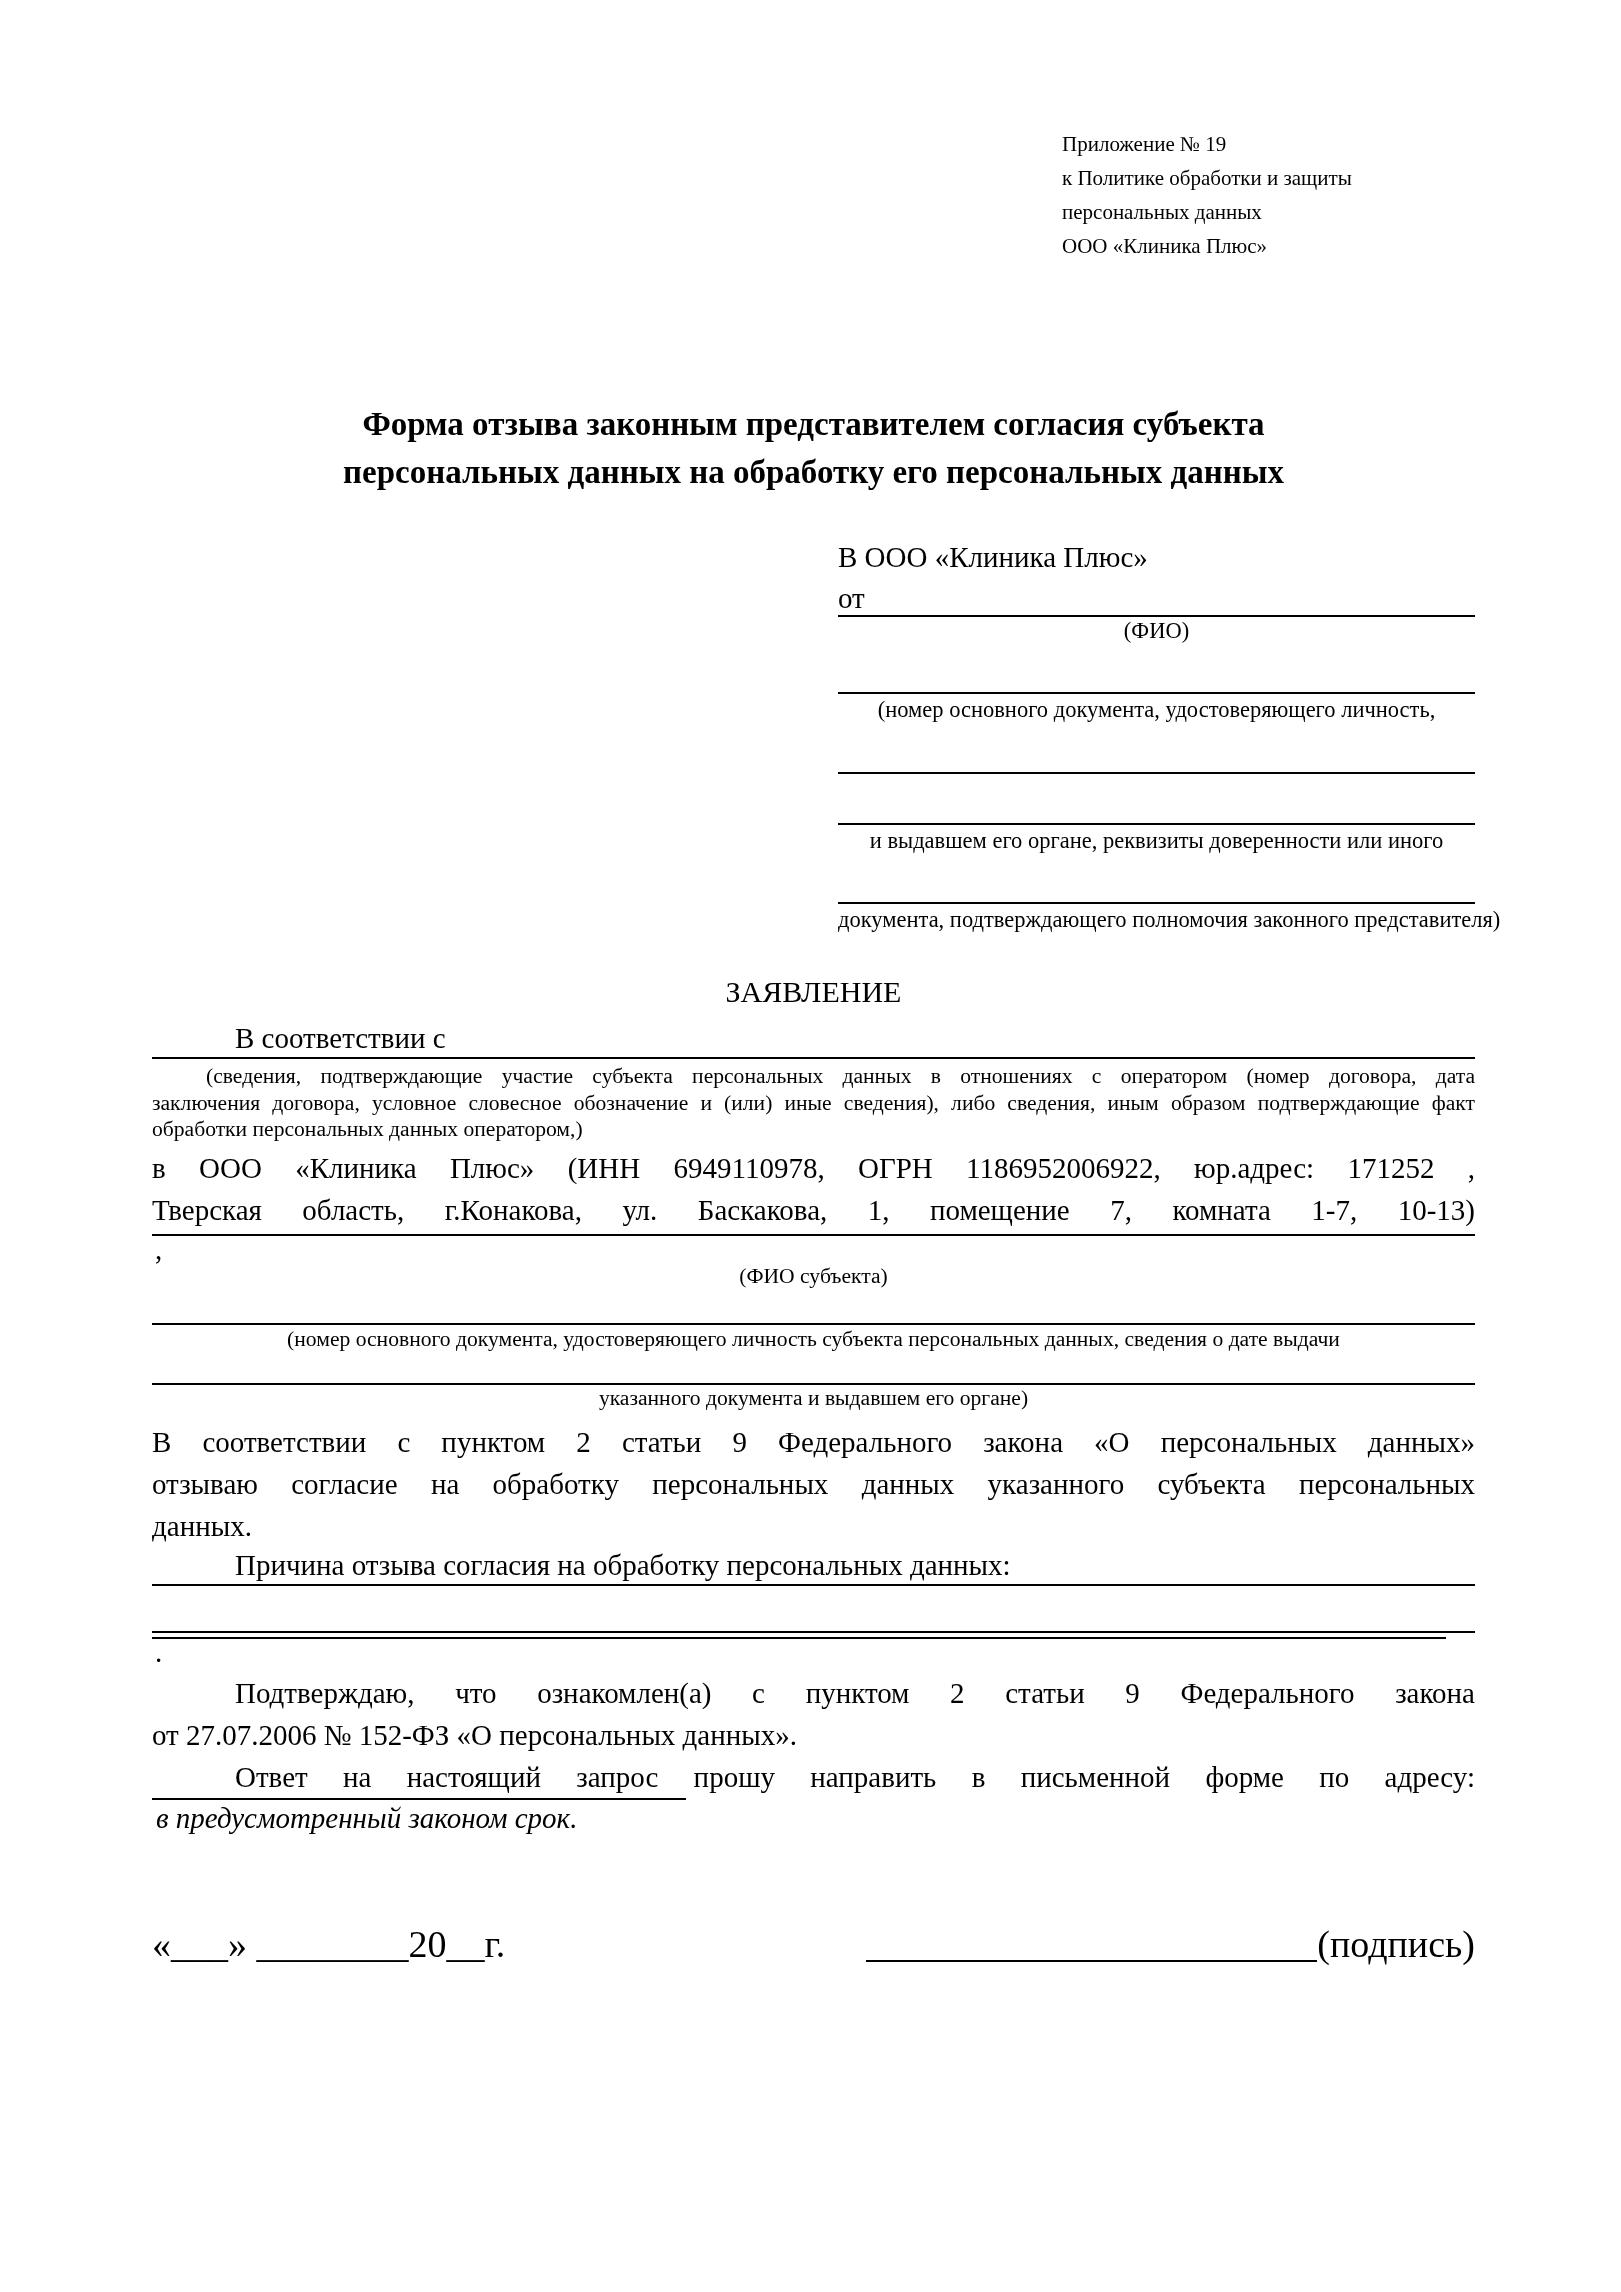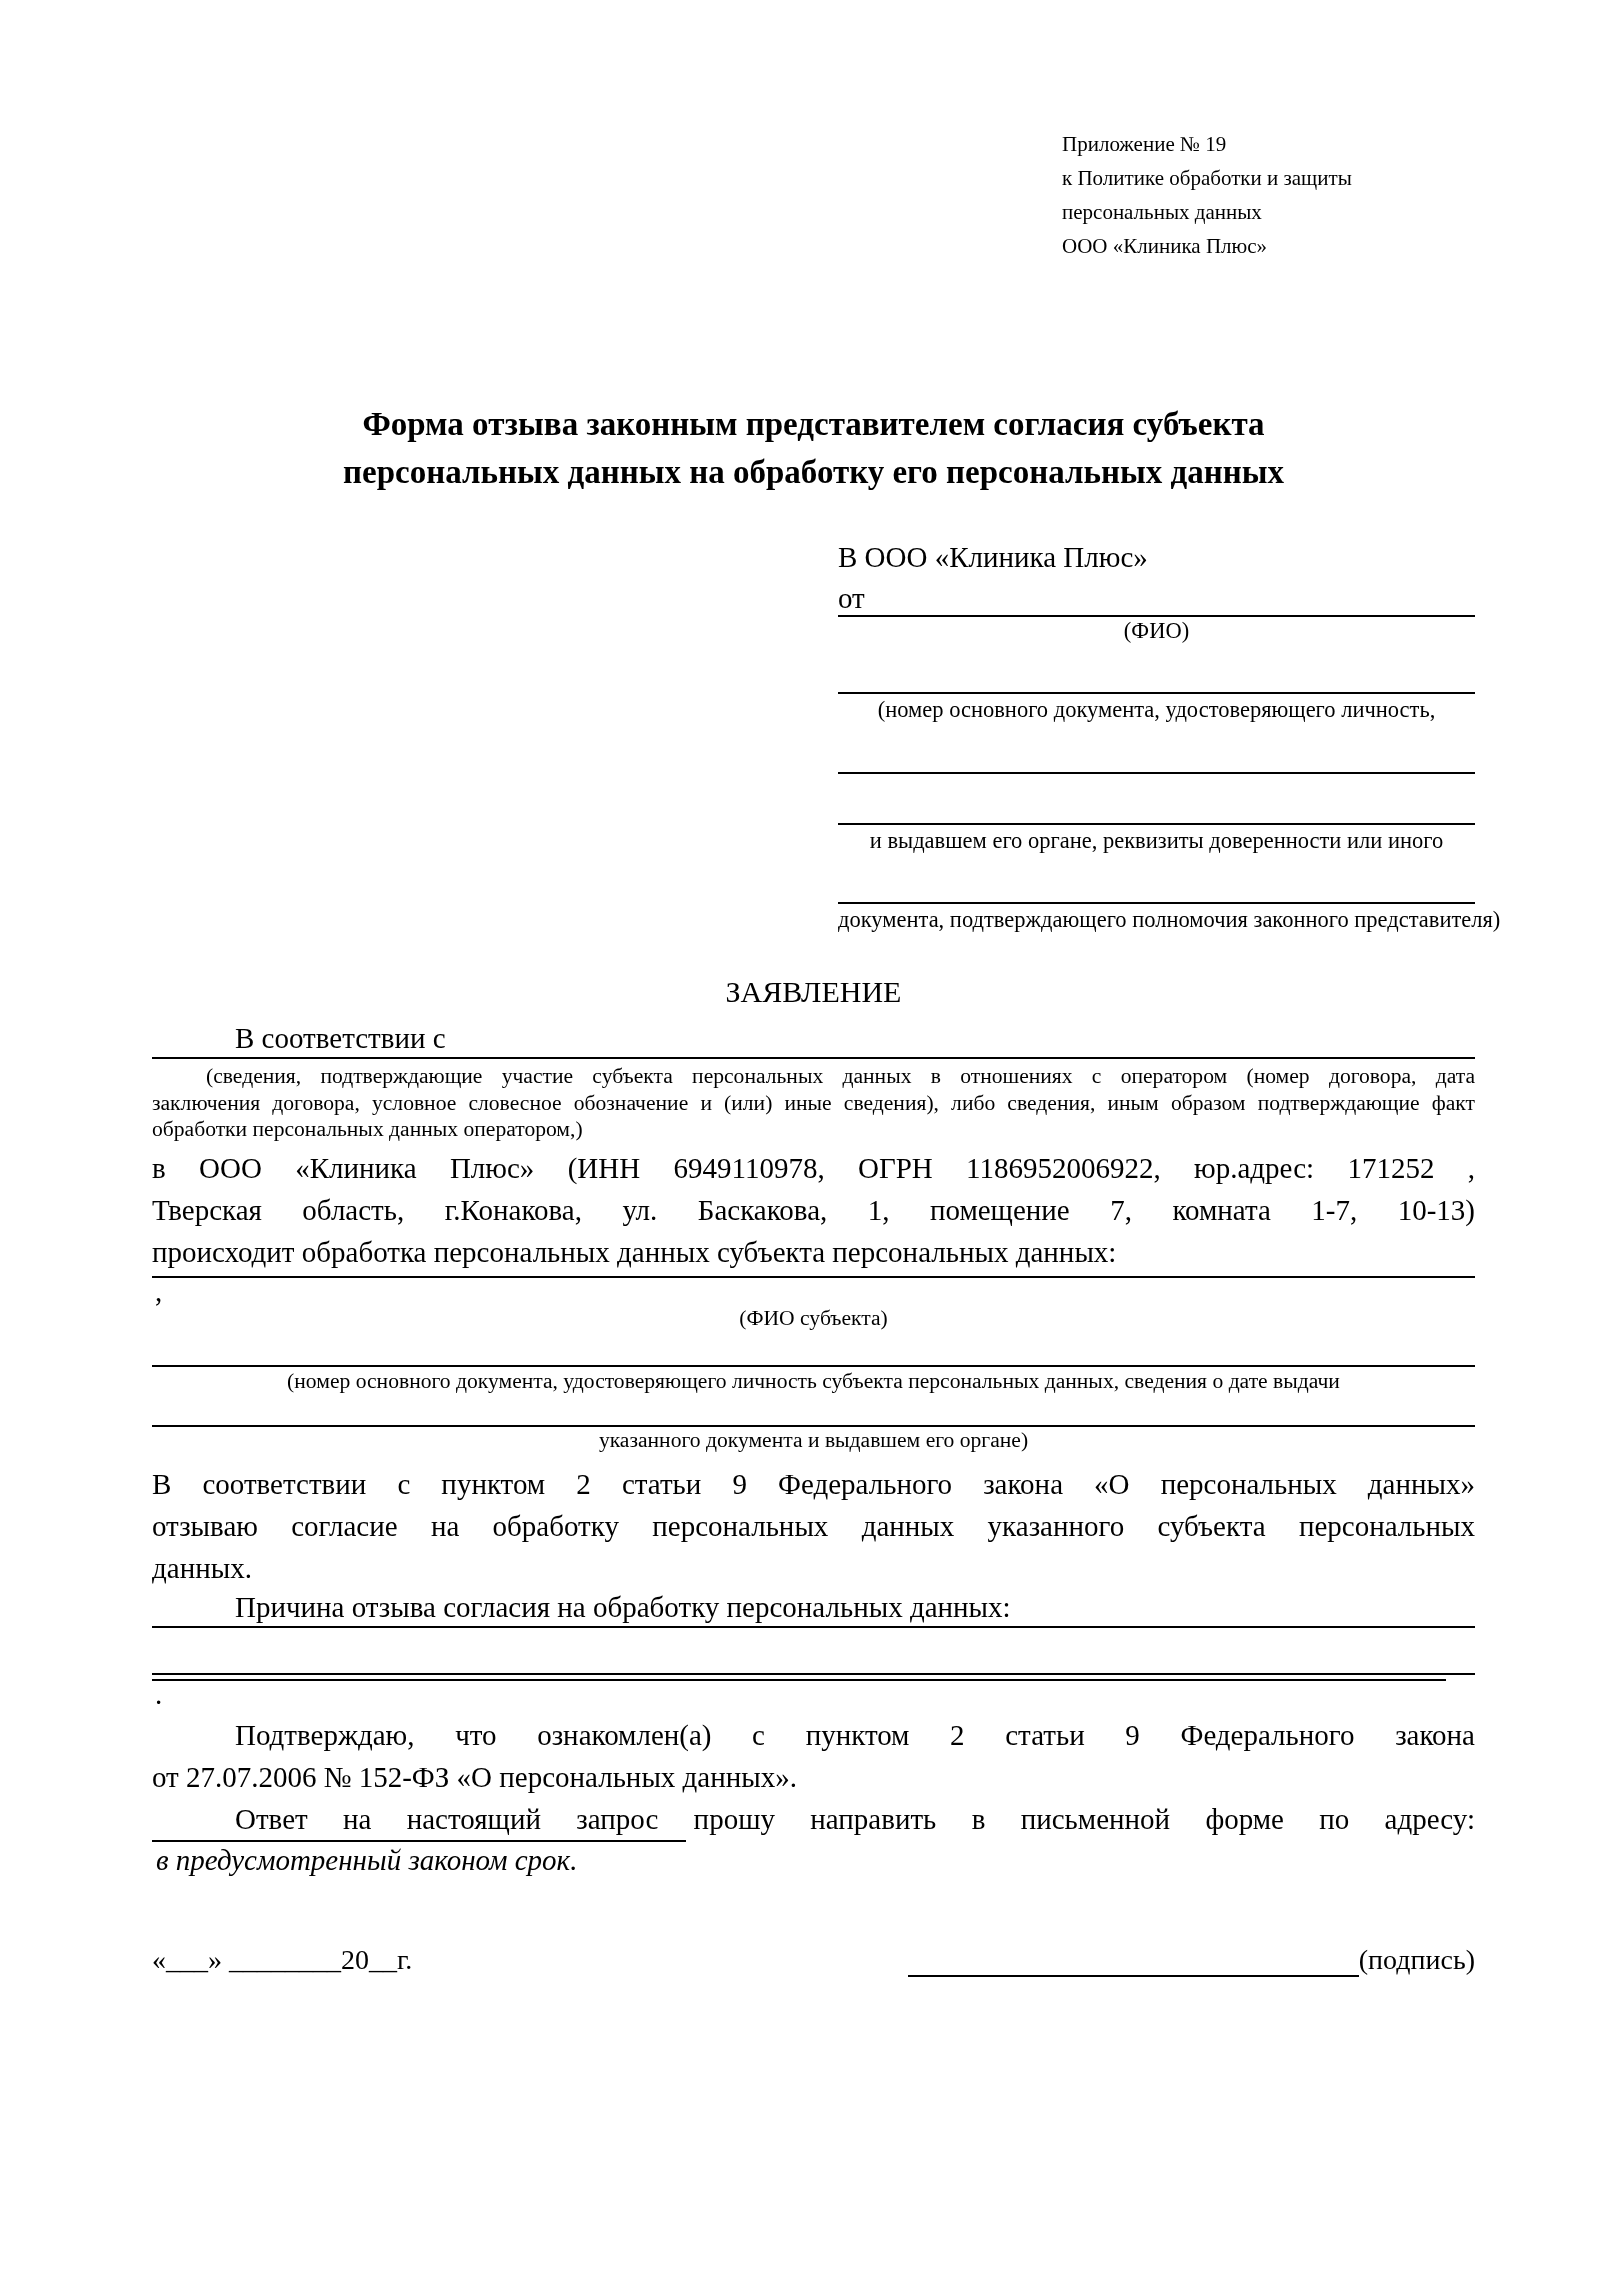--- a/index.html
+++ b/index.html
@@ -50,21 +50,21 @@
   .reason-row { height:37px; }
   .reason-row .label { line-height:37px; padding-left:83px; padding-right:7.8px; white-space:nowrap; }
   .blank-row { margin-top:21.6px; height:27.4px; }
   .period-row { margin-top:3.9px; height:27.4px; padding-right:29px; }
   .confirm { margin-top:7.8px; }
   .reply-row { height:37px;font-style:italic; }
   .fixed-fill { width:534px; border-bottom:2.9px solid #000; }
   .reply-row .suffix { line-height:37px; padding-left:3.9px; white-space:nowrap; }
 
   
-  .footer { margin-top:65px; display:flex; justify-content:space-between; align-items:flex-end; font-size:28px; }
+  .footer { margin-top:92px; display:flex; justify-content:space-between; align-items:flex-end; font-size:38px; }
   .footer .date { line-height:35px; white-space:nowrap; }
   .sig { display:flex; align-items:flex-end; }
   .sig .sig-line { width:451px; border-bottom:2.9px solid #000; height:29px; }
   .sig .sig-cap { line-height:35px; white-space:nowrap; }
 </style>
 </head>
 <body>
 
 <div class="page">
   <div class="content">
@@ -115,21 +115,20 @@
 
     <div class="fine-print">
       <div class="jline first">(сведения, подтверждающие участие субъекта персональных данных в отношениях с оператором (номер договора, дата</div>
       <div class="jline">заключения договора, условное словесное обозначение и (или) иные сведения), либо сведения, иным образом подтверждающие факт</div>
       <div class="lline">обработки персональных данных оператором,)</div>
     </div>
 
     <div class="operator body-text">
       <div class="jline">в ООО «Клиника Плюс» (ИНН 6949110978, ОГРН 1186952006922, юр.адрес: 171252 ,</div>
       <div class="jline">Тверская область, г.Конакова, ул. Баскакова, 1, помещение 7, комната 1-7, 10-13)</div>
-      <div class="lline">происходит обработка персональных данных субъекта персональных данных:</div>
     </div>
 
     <div class="row fio-row body-text">
       <span class="fill"></span>
       <span class="after-char">,</span>
     </div>
     <div class="cap-wide">(ФИО субъекта)</div>
 
     <div class="docline-a">
       <div class="hr"></div>

